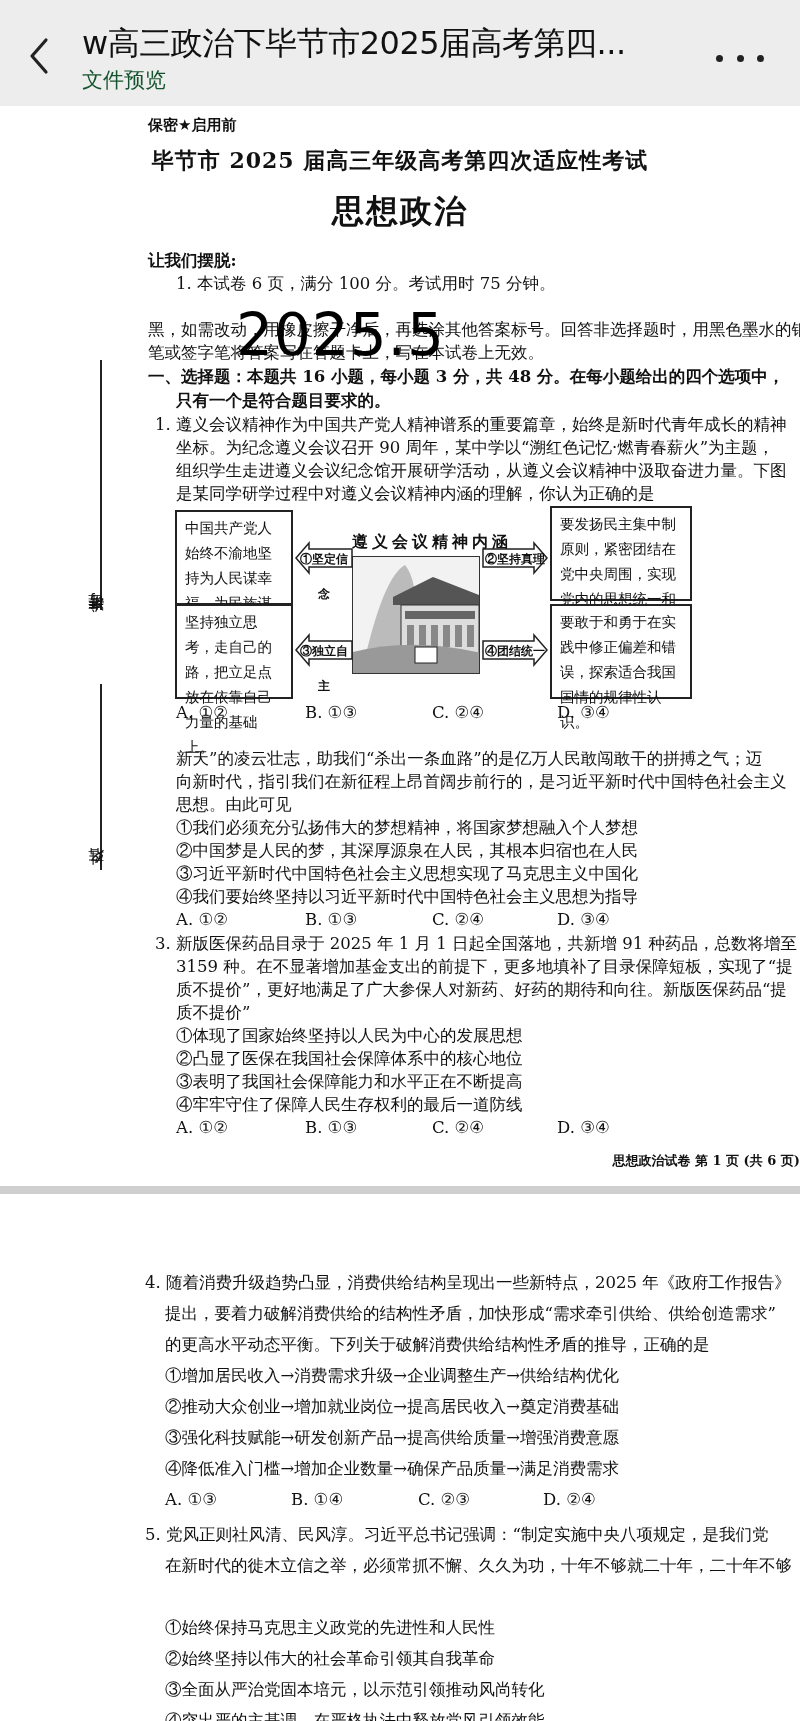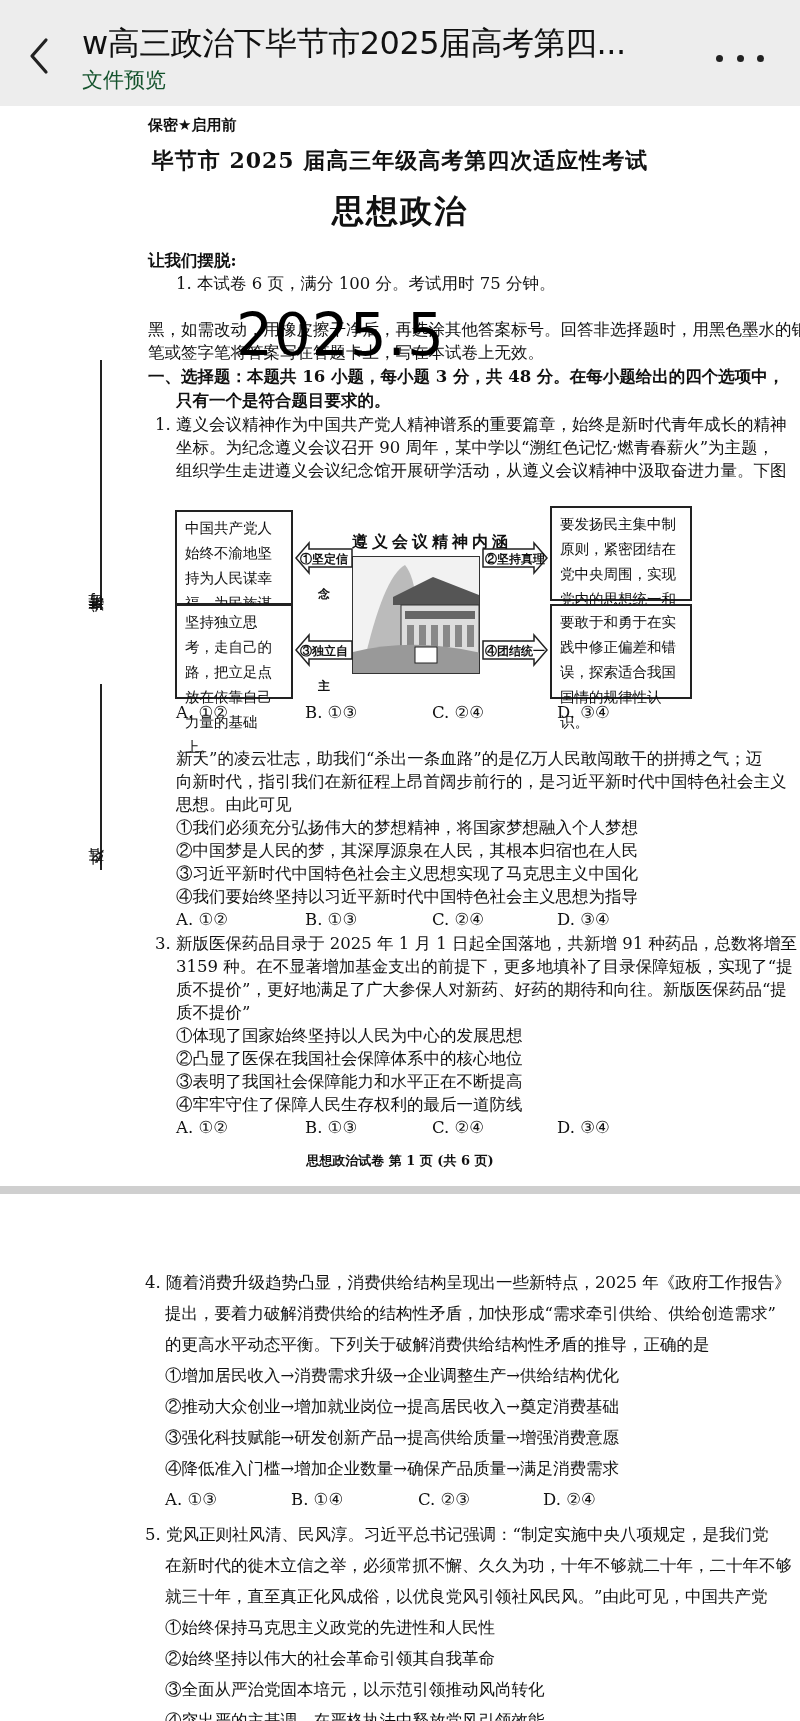--- a/index.html
+++ b/index.html
@@ -68,21 +68,21 @@
   .fig-arrow-left svg, .fig-arrow-right svg { position: absolute; left: 0; top: 0; }
   .fig-arrow-left span, .fig-arrow-right span { position: relative; z-index: 1; }
   .fig-center-title { position: absolute; font-size: 16px; font-weight: bold; letter-spacing: 4px; }
   .fig-photo {
     position: absolute; border: 1.5px solid #333; background: #f4f4f4; overflow: hidden;
   }
 
   .options-row { position: absolute; font-size: 16.5px; line-height: 22px; }
   .options-row span { position: absolute; white-space: nowrap; }
 
-  .footer-text { position: absolute; left: 0; width: 800px; text-align: center; font-size: 13px; font-weight: bold; }
+  .footer-text { position: absolute; left: 0; width: 800px; text-align: right; font-size: 13px; font-weight: bold; }
 </style>
 </head>
 <body>
 
 <div class="appbar">
   <div class="back">
     <svg width="34" height="40" viewBox="0 0 34 40">
       <polyline points="24,4 10,20 24,36" fill="none" stroke="#222" stroke-width="3.2" stroke-linecap="round" stroke-linejoin="round"></polyline>
     </svg>
   </div>
@@ -112,20 +112,21 @@
   <div class="watermark">2025.5</div>
 
   <div class="margin-line" style="top:254px;height:250px;"></div>
   <div class="margin-label" style="top:512px;">准考证号</div>
   <div class="margin-line" style="top:578px;height:186px;"></div>
   <div class="margin-label" style="top:768px;">姓名</div>
 
   <div class="abs t17" style="left:155px;top:308px;">1. 遵义会议精神作为中国共产党人精神谱系的重要篇章，始终是新时代青年成长的精神</div>
   <div class="abs t17" style="left:176px;top:331px;">坐标。为纪念遵义会议召开 90 周年，某中学以“溯红色记忆·燃青春薪火”为主题，</div>
   <div class="abs t17" style="left:176px;top:354px;">组织学生走进遵义会议纪念馆开展研学活动，从遵义会议精神中汲取奋进力量。下图</div>
+  <div class="abs t17" style="left:176px;top:377px;">是某同学研学过程中对遵义会议精神内涵的理解，你认为正确的是</div>
 
   <div>
     <div class="fig-box" style="left:175px;top:404px;width:118px;height:95px;">中国共产党人始终不渝地坚持为人民谋幸福、为民族谋复兴的初心和使命。</div>
     <div class="fig-box" style="left:175px;top:498px;width:118px;height:95px;">坚持独立思考，走自己的路，把立足点放在依靠自己力量的基础上。</div>
     <div class="fig-box" style="left:550px;top:400px;width:142px;height:95px;">要发扬民主集中制原则，紧密团结在党中央周围，实现党内的思想统一和组织统一。</div>
     <div class="fig-box" style="left:550px;top:498px;width:142px;height:95px;">要敢于和勇于在实践中修正偏差和错误，探索适合我国国情的规律性认识。</div>
 
     <div class="fig-center-title" style="left:352px;top:426px;">遵义会议精神内涵</div>
 
     <div class="fig-photo" style="left:352px;top:450px;width:128px;height:118px;">
@@ -226,18 +227,17 @@
   <div class="abs t17" style="left:165px;top:233px;">③强化科技赋能→研发创新产品→提高供给质量→增强消费意愿</div>
   <div class="options-row" style="left:0;top:295px;width:800px;height:22px;">
     <span style="left:165px;">A. ①③</span>
     <span style="left:291px;">B. ①④</span>
     <span style="left:418px;">C. ②③</span>
     <span style="left:543px;">D. ②④</span>
   </div>
 
   <div class="abs t17" style="left:145px;top:330px;">5. 党风正则社风清、民风淳。习近平总书记强调：“制定实施中央八项规定，是我们党</div>
   <div class="abs t17" style="left:165px;top:361px;">在新时代的徙木立信之举，必须常抓不懈、久久为功，十年不够就二十年，二十年不够</div>
-  <div class="abs t17" style="left:165px;top:392px;">就三十年，直至真正化风成俗，以优良党风引领社风民风。”由此可见，中国共产党</div>
   <div class="abs t17" style="left:165px;top:423px;">①始终保持马克思主义政党的先进性和人民性</div>
   <div class="abs t17" style="left:165px;top:454px;">②始终坚持以伟大的社会革命引领其自我革命</div>
   <div class="abs t17" style="left:165px;top:485px;">③全面从严治党固本培元，以示范引领推动风尚转化</div>
   <div class="abs t17" style="left:165px;top:516px;">④突出严的主基调，在严格执法中释放党风引领效能</div>
 </div>
 
 </body></html>

